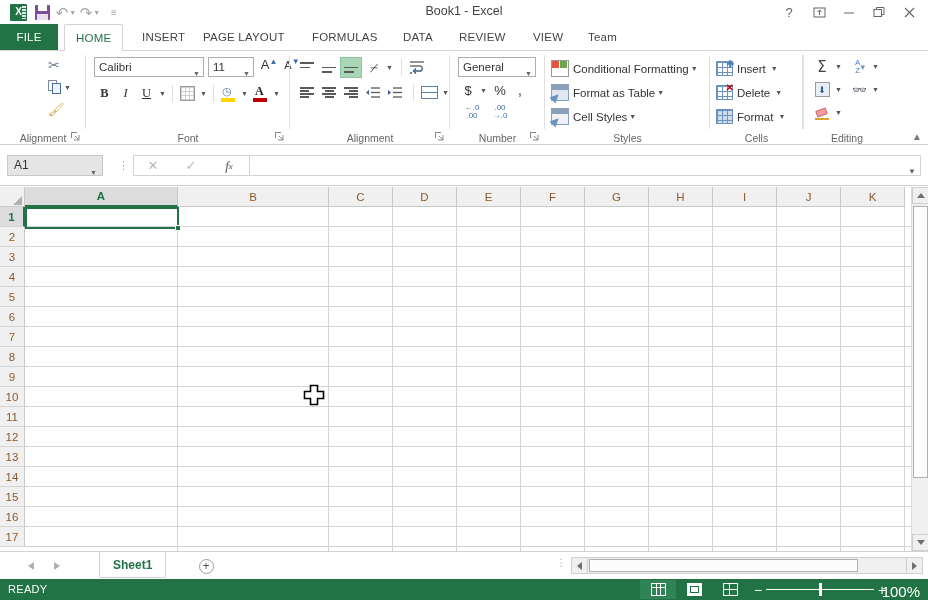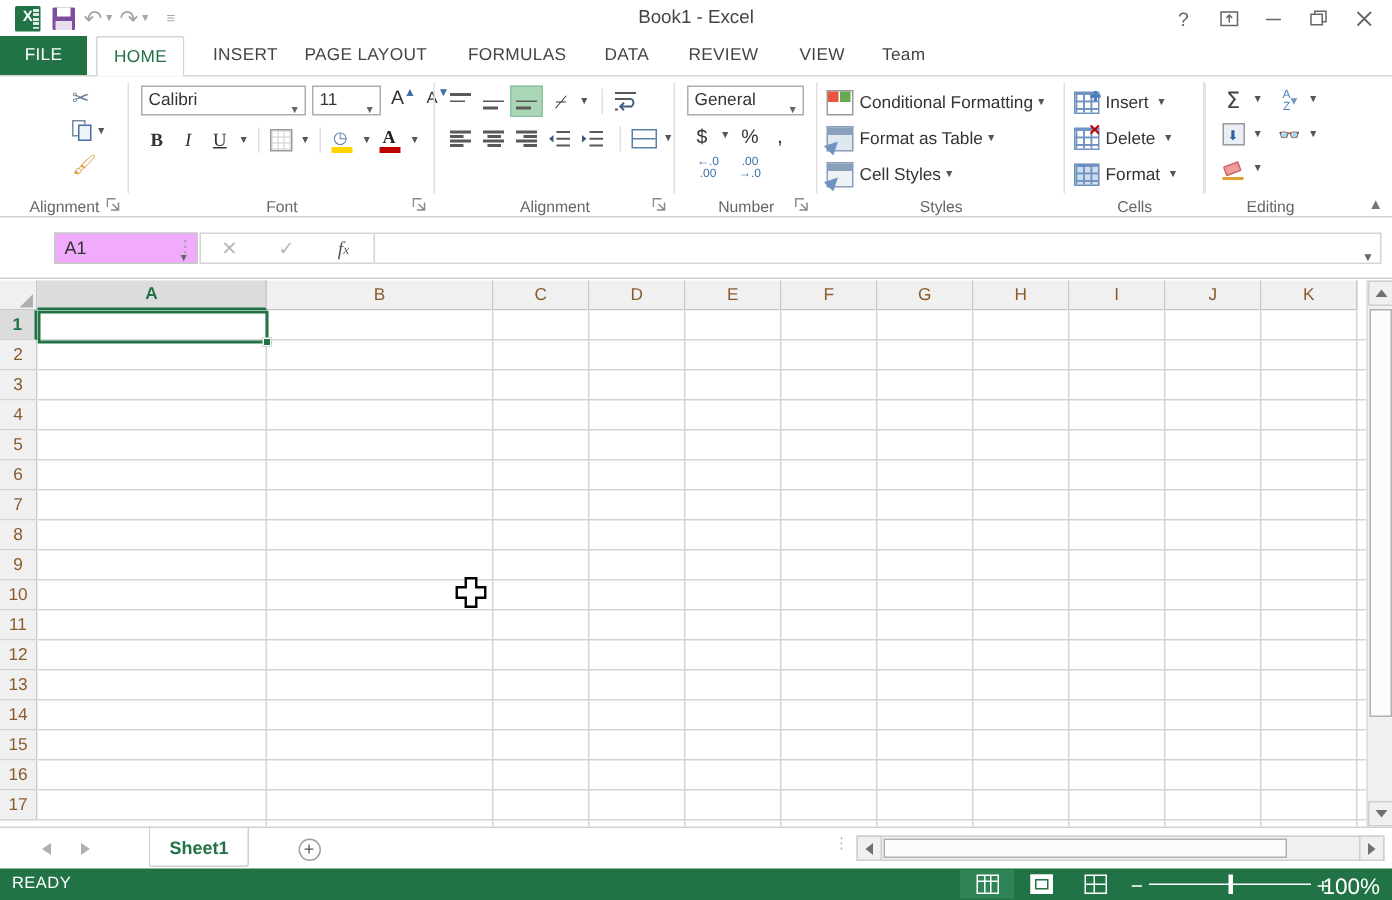--- a/index.html
+++ b/index.html
@@ -229,22 +229,22 @@
   .eraser .u { position:absolute; left:0; bottom:0; width:14px; height:2px; background:#e0a030; }
   .collapse-ribbon { position:absolute; right:6px; bottom:3px; font-size:10px; color:#777; }
 
   
   .fbar {
     position:absolute; left:0; top:146px; width:928px; height:40px; background:#fff;
     border-bottom:1px solid #d0d0d0;
   }
   .namebox {
     position:absolute; left:7px; top:9px; width:96px; height:21px;
-    border:1px solid #c8c8c8; background:#f0abfc; font-size:12px; color:#333;
-    padding-left:6px; line-height:19px;margin-left:29px;
+    border:1px solid #c8c8c8; background:#e5e5e5; font-size:12px; color:#333;
+    padding-left:6px; line-height:19px;
   }
   .namebox .combo-caret { top:7px; right:5px; }
   .fb-dots { position:absolute; left:118px; top:14px; font-size:11px; color:#9a9a9a; letter-spacing:0; line-height:11px; }
   .fb-btns {
     position:absolute; left:133px; top:9px; width:116px; height:21px;
     border:1px solid #d4d4d4; border-right:none; background:#fff;
     display:flex; align-items:center;
   }
   .fb-btn { width:38px; height:19px; display:flex; align-items:center; justify-content:center; font-size:13px; color:#b9b9b9; }
   .fb-fx { font-style:italic; font-family:"Liberation Serif", serif; color:#555; font-size:13px; }

